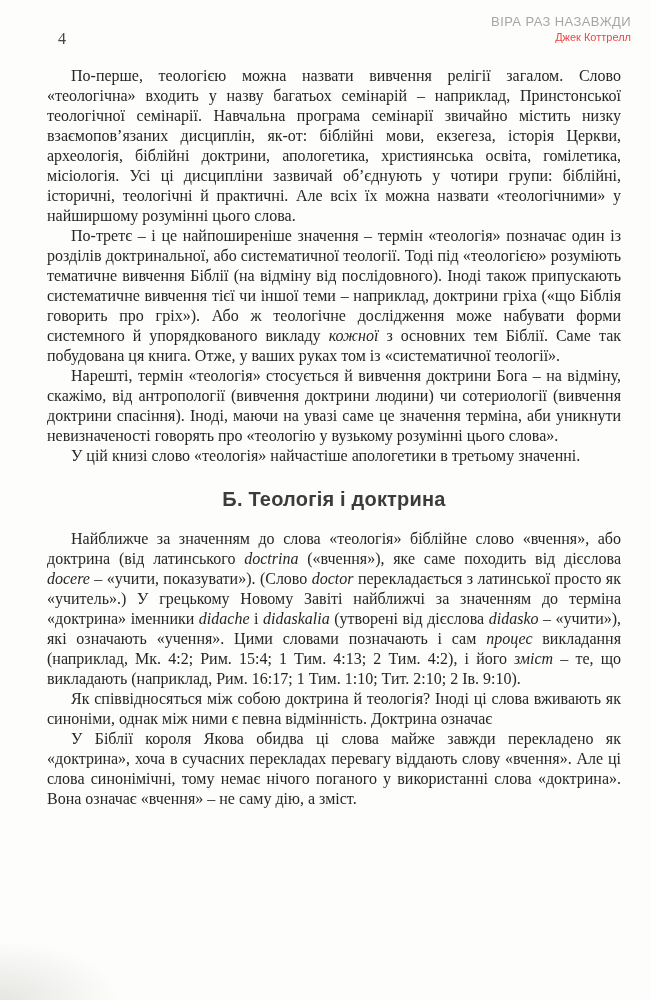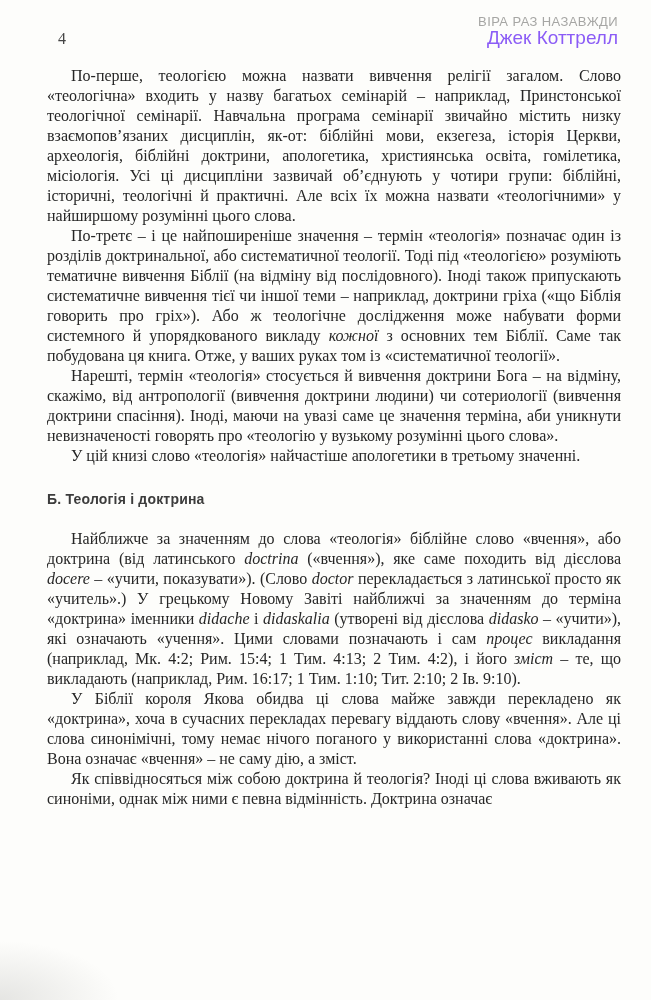--- a/index.html
+++ b/index.html
@@ -16,33 +16,33 @@
     color: #272727;
   }
   
   .scan-shadow {
     position: absolute; left: 0; bottom: 0;
     width: 120px; height: 60px;
     background: radial-gradient(ellipse at 0% 100%, rgba(120,120,115,0.18), rgba(120,120,115,0) 70%);
     pointer-events: none;
   }
   .running-head {
-    position: absolute; top: 14px; right: 33px;
+    position: absolute; top: 14px; right: 20px;
     text-align: right;
     font-family: "Liberation Sans", sans-serif;
     line-height: 15px;
   }
   .running-head .book-title {
     font-size: 13px;
     letter-spacing: 0.4px;
     color: #a6a6a4;
   }
   .running-head .author {
-    font-size: 19px;
-    color: #8b5cf6;
+    font-size: 11px;
+    color: #ef4444;
     margin-top: 1px;
   }
   .page-number {
     position: absolute; top: 30px; left: 58px;
     font-size: 16px; color: #454545;
   }
   .body-text {
     position: absolute; top: 66px; left: 47px;
     width: 574px;
     font-size: 16px;
@@ -52,26 +52,26 @@
     color: #262626;
   }
   .body-text p {
     margin: 0;
     text-indent: 24px;
   }
   .body-text p em { font-style: italic; margin-top: 32px; }
   h2.section-heading {
     font-family: "Liberation Sans", sans-serif;
     font-weight: 600;
-    font-size: 14px;
+    font-size: 20px;
     letter-spacing: 0.2px;
     color: #3c3c3c;
     margin: 23px 0 20px 0;
     text-indent: 0;
-    text-align: left;
+    text-align: center;
   }
 </style>
 </head>
 <body>
 
 <div class="page">
 
   <div class="page-number">4</div>
 
   <div class="running-head">
@@ -81,18 +81,18 @@
 
   <div class="body-text">
     <p><span>По-перше, теологією можна назвати вивчення релігії загалом. Слово «теологічна» входить у назву багатьох семінарій – наприклад, Принстонської теологічної семінарії. Навчальна програма семінарії звичайно містить низку взаємопов’язаних дисциплін, як-от: біблійні мови, екзегеза, історія Церкви, археологія, біблійні доктрини, апологетика, християнська освіта, гомілетика, місіологія. Усі ці дисципліни зазвичай об’єднують у чотири групи: біблійні, історичні, теологічні й практичні. Але всіх їх можна назвати «теологічними» у найширшому розумінні цього слова.</span></p>
     <p><span>По-третє – і це найпоширеніше значення – термін «теологія» позначає один із розділів доктринальної, або систематичної теології. Тоді під «теологією» розуміють тематичне вивчення Біблії (на відміну від послідовного). Іноді також припускають систематичне вивчення тієї чи іншої теми – наприклад, доктрини гріха («що Біблія говорить про гріх»). Або ж теологічне дослідження може набувати форми системного й упорядкованого викладу </span><em>кожної</em><span> з основних тем Біблії. Саме так побудована ця книга. Отже, у ваших руках том із «систематичної теології».</span></p>
     <p><span>Нарешті, термін «теологія» стосується й вивчення доктрини Бога – на відміну, скажімо, від антропології (вивчення доктрини людини) чи сотериології (вивчення доктрини спасіння). Іноді, маючи на увазі саме це значення терміна, аби уникнути невизначеності говорять про «теологію у вузькому розумінні цього слова».</span></p>
     <p><span>У цій книзі слово «теологія» найчастіше апологетики в третьому значенні.</span></p>
 
     <h2 class="section-heading">Б. Теологія і доктрина</h2>
 
     <p><span>Найближче за значенням до слова «теологія» біблійне слово «вчення», або доктрина (від латинського </span><em>doctrina</em><span> («вчення»), яке саме походить від дієслова </span><em>docere</em><span> – «учити, показувати»). (Слово </span><em>doctor</em><span> перекладається з латинської просто як «учитель».) У грецькому Новому Завіті найближчі за значенням до терміна «доктрина» іменники </span><em>didache</em><span> і </span><em>didaskalia</em><span> (утворені від дієслова </span><em>didasko</em><span> – «учити»), які означають «учення». Цими словами позначають і сам </span><em>процес</em><span> викладання (наприклад, Мк. 4:2; Рим. 15:4; 1 Тим. 4:13; 2 Тим. 4:2), і його </span><em>зміст</em><span> – те, що викладають (наприклад, Рим. 16:17; 1 Тим. 1:10; Тит. 2:10; 2 Ів. 9:10).</span></p>
+    <p><span>Як співвідносяться між собою доктрина й теологія? Іноді ці слова вживають як синоніми, однак між ними є певна відмінність. Доктрина означає</span></p>
     <p><span>У Біблії короля Якова обидва ці слова майже завжди перекладено як «доктрина», хоча в сучасних перекладах перевагу віддають слову «вчення». Але ці слова синонімічні, тому немає нічого поганого у використанні слова «доктрина». Вона означає «вчення» – не саму дію, а зміст.</span></p>
-    <p><span>Як співвідносяться між собою доктрина й теологія? Іноді ці слова вживають як синоніми, однак між ними є певна відмінність. Доктрина означає</span></p>
   </div>
 
   <div class="scan-shadow"></div>
 </div>
 
 </body></html>

